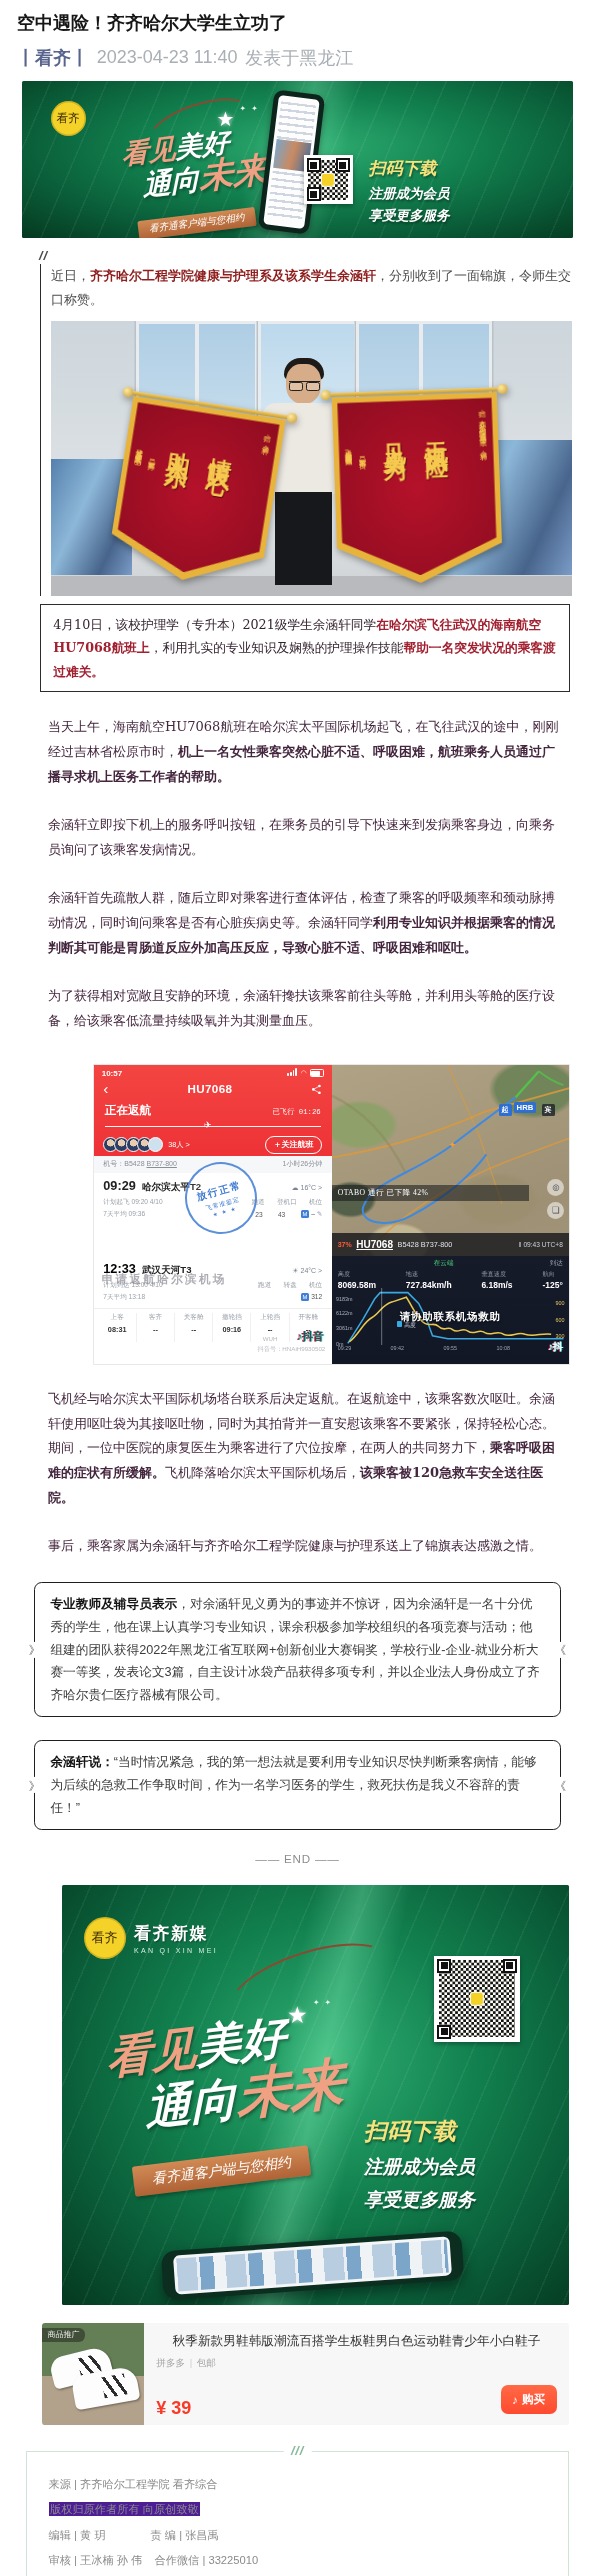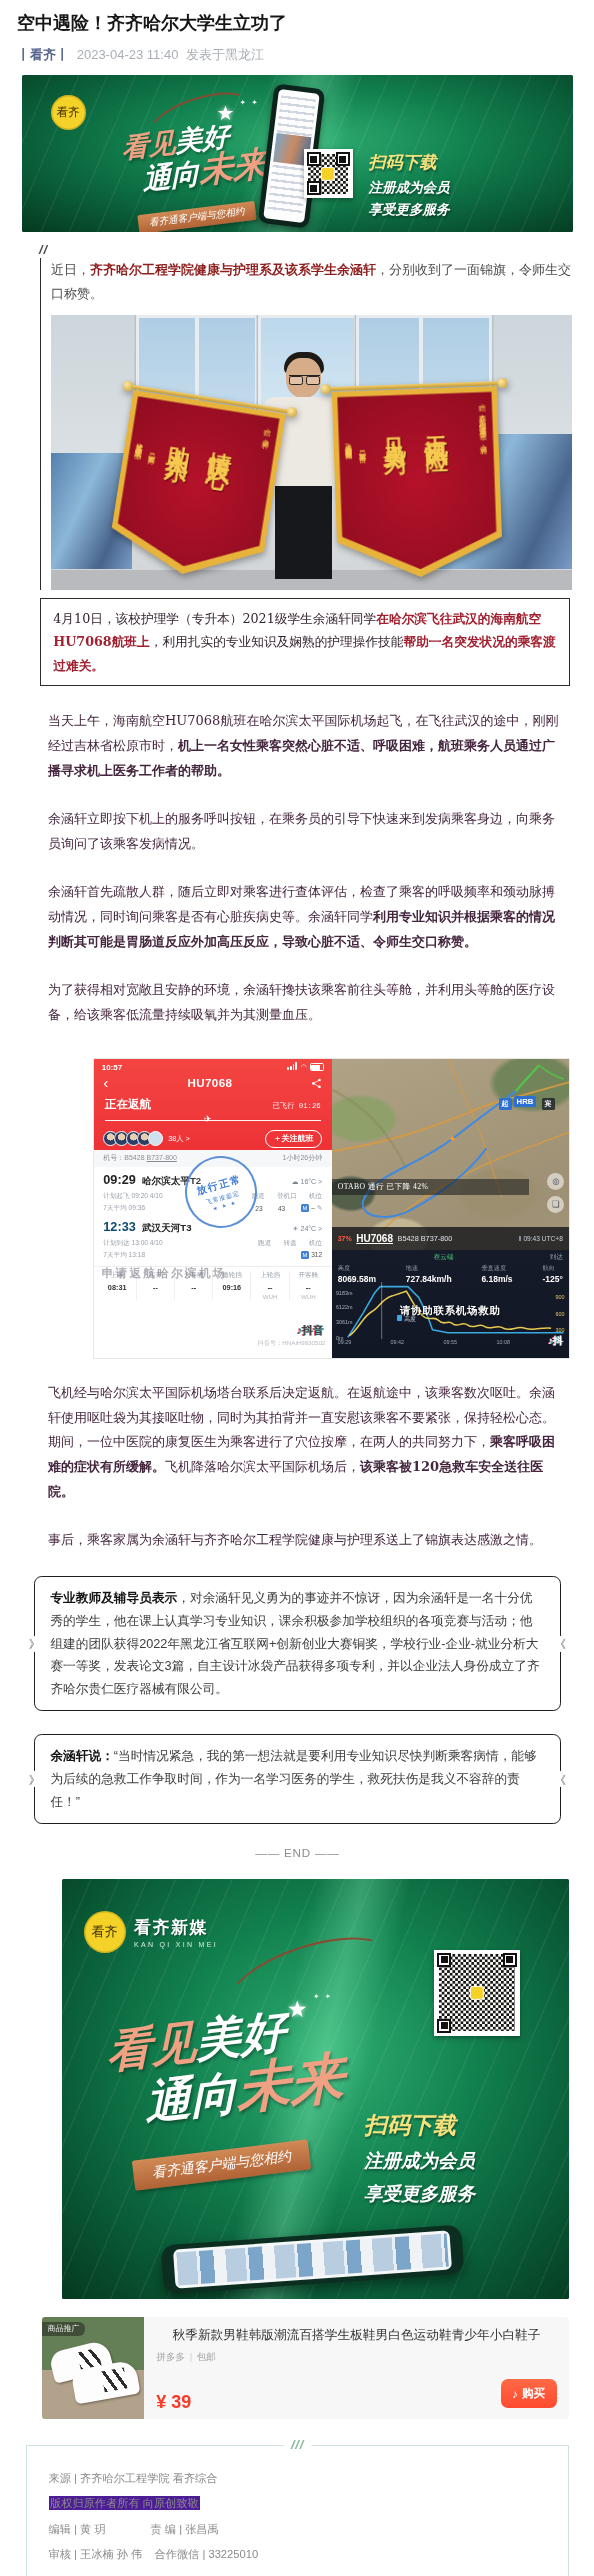--- a/index.html
+++ b/index.html
@@ -1,21 +1,21 @@
 <!DOCTYPE html>
 <html style="font-size:12.3px"><head>
 <meta charset="utf-8">
 <style>
   html,body{margin:0;padding:0;background:#fff;}
   body{width:595px;font-family:"Liberation Sans","DejaVu Sans",sans-serif;color:#333;}
 
   
   .header{padding:12.3px 18.5px 0 17px;}
   .title{font-size:18px;font-weight:600;color:#161616;line-height:1.3;}
-  .meta{margin-top:10px;font-size:13px;display:flex;align-items:center;gap:7.7px;}
+  .meta{margin-top:10px;font-size:18px;display:flex;align-items:center;gap:7.7px;}
   .meta .src{color:#57648e;font-weight:700;}
   .meta .date{color:#a9afb5;}
 
   
   .gbanner{position:relative;overflow:hidden;border-radius:1.5px;
     background:radial-gradient(ellipse at 52% 42%, #2fae72 0%, #12814f 40%, #0a5e39 70%, #05391f 100%);}
   .gbanner .streaks{position:absolute;inset:0;
     background:repeating-linear-gradient(113deg, rgba(255,255,255,.06) 0 1.5px, transparent 1.5px 26px);}
   .gbanner .beam{position:absolute;inset:0;
     background:linear-gradient(103deg, transparent 42%, rgba(150,255,200,.30) 50%, transparent 58%);}
@@ -133,21 +133,21 @@
   .av{width:13px;height:13px;border-radius:50%;background:#2c3e63;border:1.2px solid #fff;margin-right:-3.9px;
       background-image:radial-gradient(circle at 50% 38%,#e8cdb0 0 33%,#2c3e63 36%);}
   .av.last{background:#cfe0ee;}
   .fans{font-size:7.3px;margin-left:9.3px;}
   .followbtn{margin-left:auto;border:0.8px solid #fff;border-radius:10px;padding:2.7px 7.7px;font-size:8px;font-weight:600;}
   .planerow{display:flex;justify-content:space-between;background:#f6f7f9;color:#8a8f96;font-size:7px;padding:3.9px 9.3px;}
   .planerow .u{text-decoration:underline;}
   .seg{padding:5.4px 9.3px 1.5px;position:relative;}
   .timeln{display:flex;align-items:baseline;gap:6.2px;}
   .timeln .tm{font-size:12.7px;font-weight:800;color:#222;}
-  .timeln .tm.blue{color:#0c4a6e;}
+  .timeln .tm.blue{color:#000000;margin-top:36px;}
   .timeln .ap{font-size:9.6px;font-weight:600;color:#222;}
   .timeln .wx{margin-left:auto;font-size:7px;color:#7a8391;}
   .subln{display:flex;color:#9aa1a9;font-size:6.6px;margin-top:3.9px;}
   .subln .cols{margin-left:auto;display:flex;gap:12.3px;text-align:center;}
   .valln{display:flex;color:#9aa1a9;font-size:6.6px;margin-top:3.1px;align-items:center;}
   .valln .cols{margin-left:auto;display:flex;gap:15.4px;align-items:center;color:#555;}
   .chipM{display:inline-block;background:#3f7fd6;color:#fff;border-radius:1.5px;font-size:5.8px;padding:0.8px 1.9px;}
   .pencil{color:#9aa1a9;}
   .stamp{position:absolute;left:91px;top:97px;width:68px;height:68px;border:2.3px solid rgba(64,124,210,.85);
      border-radius:50%;transform:rotate(-16deg);z-index:5;color:#3f7cd2;text-align:center;
@@ -363,21 +363,21 @@
     </div>
   </div>
 </div>
 
 <div class="capbox"><span>4月10日，该校护理学（专升本）2021级学生余涵轩同学</span><span class="rb2">在哈尔滨飞往武汉的海南航空HU7068航班上</span><span>，利用扎实的专业知识及娴熟的护理操作技能</span><span class="rb2">帮助一名突发状况的乘客渡过难关。</span></div>
 
 <p class="cp"><span>当天上午，海南航空HU7068航班在哈尔滨太平国际机场起飞，在飞往武汉的途中，刚刚经过吉林省松原市时，</span><span class="b">机上一名女性乘客突然心脏不适、呼吸困难，航班乘务人员通过广播寻求机上医务工作者的帮助。</span></p>
 
 <p class="cp">余涵轩立即按下机上的服务呼叫按钮，在乘务员的引导下快速来到发病乘客身边，向乘务员询问了该乘客发病情况。</p>
 
-<p class="cp"><span>余涵轩首先疏散人群，随后立即对乘客进行查体评估，检查了乘客的呼吸频率和颈动脉搏动情况，同时询问乘客是否有心脏疾病史等。余涵轩同学</span><span class="b">利用专业知识并根据乘客的情况判断其可能是胃肠道反应外加高压反应，导致心脏不适、令师生交口称赞。</span></p>
+<p class="cp"><span>余涵轩首先疏散人群，随后立即对乘客进行查体评估，检查了乘客的呼吸频率和颈动脉搏动情况，同时询问乘客是否有心脏疾病史等。余涵轩同学</span><span class="b">利用专业知识并根据乘客的情况判断其可能是胃肠道反应外加高压反应，导致心脏不适、呼吸困难和呕吐。</span></p>
 
 <p class="cp">为了获得相对宽敞且安静的环境，余涵轩搀扶该乘客前往头等舱，并利用头等舱的医疗设备，给该乘客低流量持续吸氧并为其测量血压。</p>
 
 <div class="shots">
 
   <div class="app">
     <div class="app-red">
       <div class="statusbar">
         <span>10:57</span>
         <span class="sicons">

